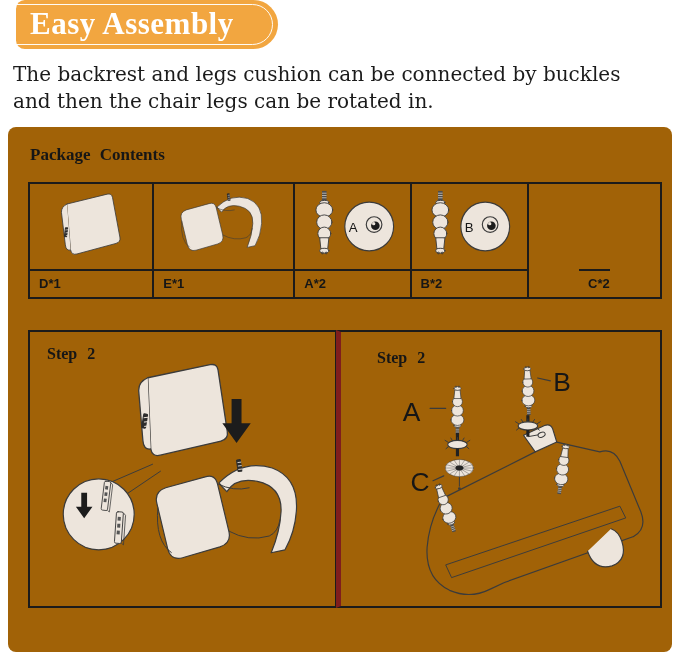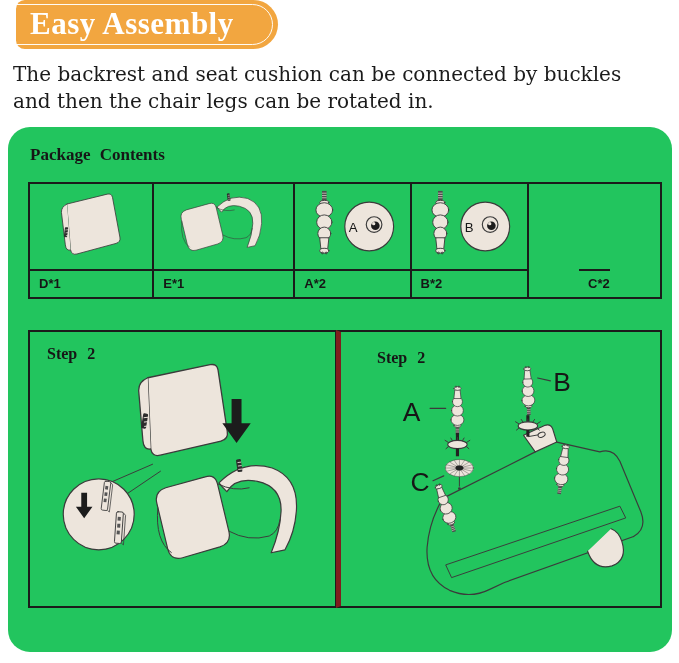--- a/index.html
+++ b/index.html
@@ -13,21 +13,21 @@
   #header-pill .inner-outline { position:absolute; left:-6px; top:4px; right:5px; bottom:4px;
                  border:1.5px solid rgba(255,255,255,.95); border-radius:7px 21px 21px 7px; }
   #header-title { position:absolute; left:14px; top:0; width:100%; height:49px; line-height:48px;
                  color:#ffffff; font-weight:bold; font-size:31px; letter-spacing:.5px; }
 
   
   #description { left:13px; top:61px; width:655px; font-family:"DejaVu Serif", serif;
                  font-size:20px; line-height:27px; color:#1b1b1b; }
 
   
-  #panel { left:8px; top:127px; width:664px; height:525px; background:#22c55e; border-radius:22px; }
+  #panel { left:8px; top:127px; width:664px; height:525px; background:#a16207; border-radius:8px; }
   #pkg-title { left:22px; top:18px; font-size:17px; font-weight:bold; color:#161616; word-spacing:5px; }
 
   
   #parts-table { left:20px; top:55px; width:634px; height:117px; border:2px solid #1b1b1b;
                  display:flex; }
   .part-col { border-right:2px solid #1b1b1b; display:flex; flex-direction:column; height:100%; }
   .part-col:last-child { border-right:none;align-items:center; }
   .part-art { flex:1 1 auto; position:relative; }
   .part-art svg { position:absolute; inset:0; width:100%; height:100%; }
   .part-label { height:28px; border-top:2px solid #1b1b1b; font-family:"Liberation Sans", sans-serif;
@@ -120,21 +120,21 @@
     </g>
   </defs>
 </svg>
 
 <div class="abs" id="header-pill">
   <div class="inner-outline"></div>
   <div id="header-title">Easy Assembly</div>
 </div>
 
 <div class="abs" id="description">
-  <div>The backrest and seat cushion can be connected by buckles</div>
+  <div>The backrest and legs cushion can be connected by buckles</div>
   <div>and then the chair legs can be rotated in.</div>
 </div>
 
 <div class="abs" id="panel">
 
   <div class="abs" id="pkg-title">Package Contents</div>
 
   <div class="abs" id="parts-table">
 
     <div class="part-col w1">

